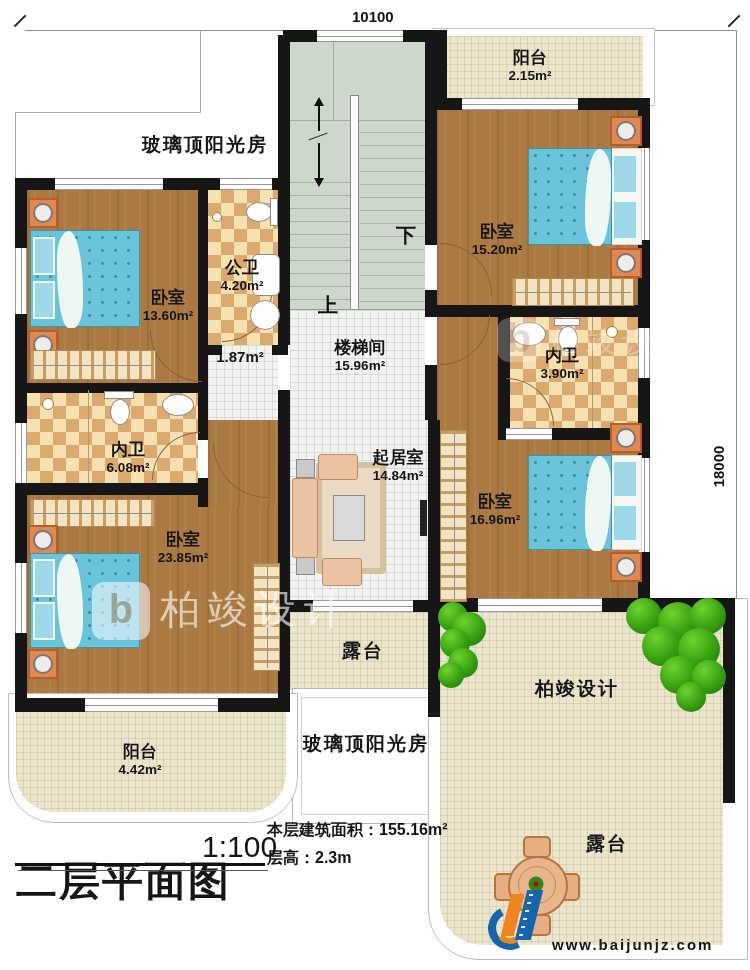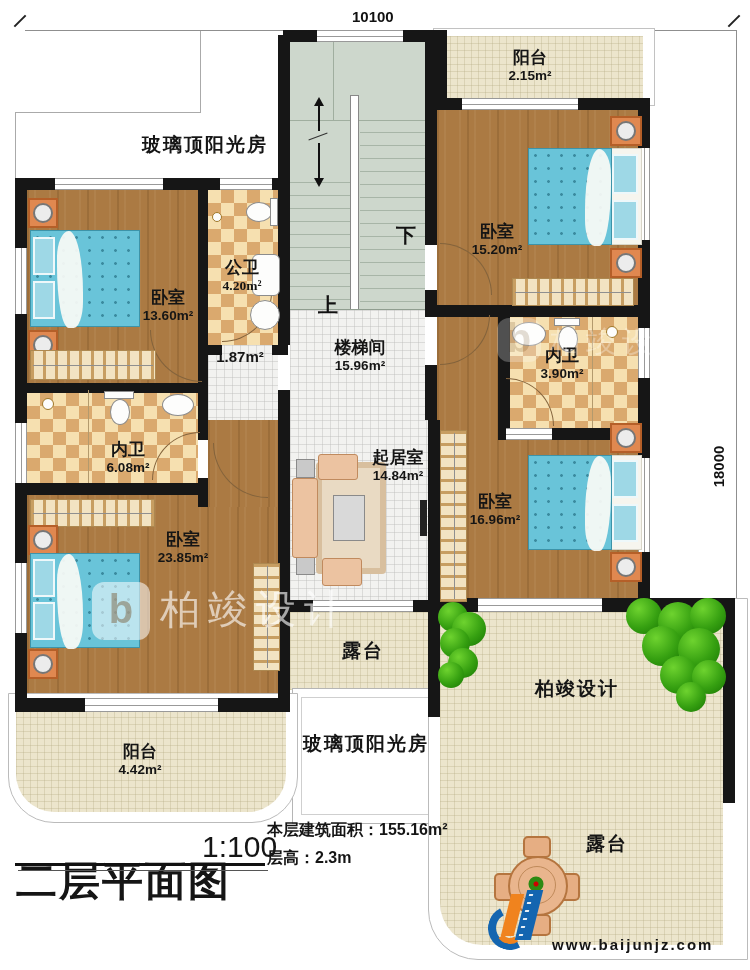--- a/index.html
+++ b/index.html
@@ -262,21 +262,21 @@
     <div class="abs" style="left:14px;top:20px;width:56px;height:56px;background:#e9b58d;border:2px solid #b5753f;border-radius:50%;">
       <div class="abs" style="left:8px;top:8px;width:36px;height:36px;border:1px solid #c08a5a;border-radius:50%;"></div>
       <div class="abs" style="left:18px;top:18px;width:16px;height:16px;background:radial-gradient(circle,#c00 0 2px,#2c8a12 3px 7px,transparent 8px);border-radius:50%;"></div>
     </div>
   </div>
 
   <div class="rlabel" style="left:168px;top:288px;">
     <span class="rname">卧室</span>
     <span class="rarea">13.60m²</span>
   </div>
-  <div class="rlabel" style="left:242px;top:258px;font-family:Liberation Serif, serif;">
+  <div class="rlabel" style="left:242px;top:258px;">
     <span class="rname">公卫</span>
     <span class="rarea">4.20m²</span>
   </div>
   <div class="rlabel" style="left:240px;top:348px;">
     <span class="rarea" style="font-size:15px;">1.87m²</span>
   </div>
   <div class="rlabel" style="left:360px;top:338px;">
     <span class="rname">楼梯间</span>
     <span class="rarea">15.96m²</span>
   </div>

